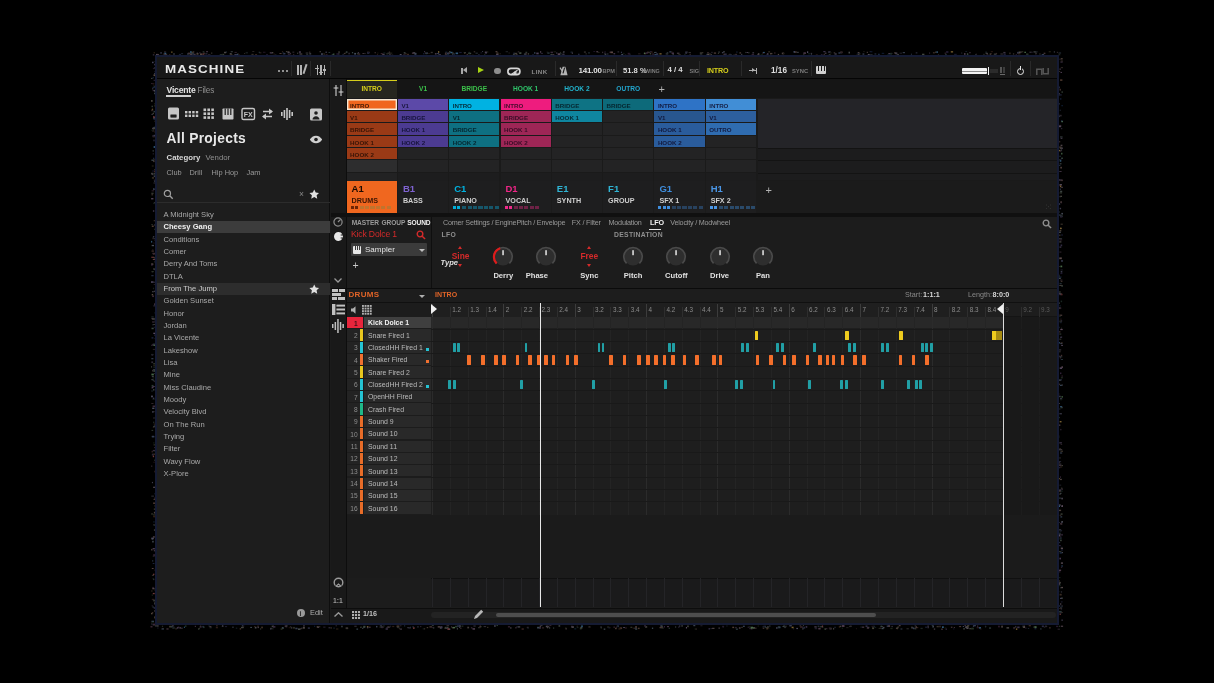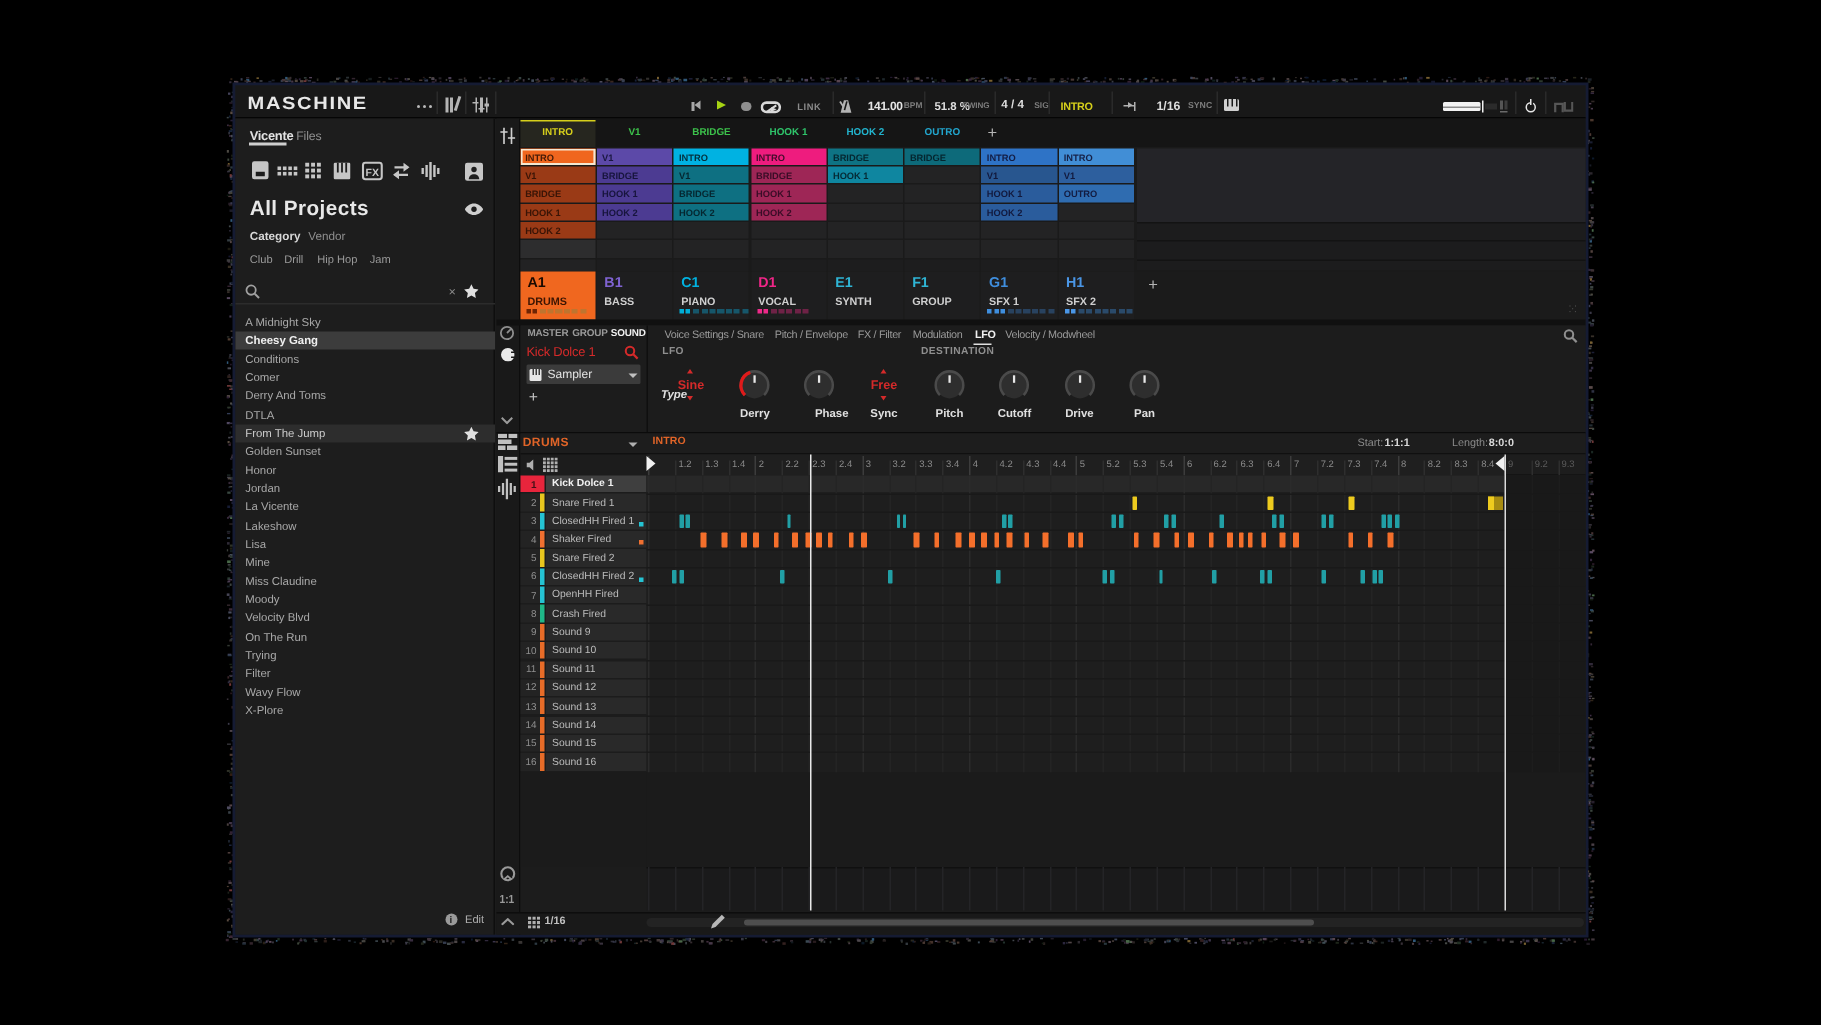--- a/index.html
+++ b/index.html
@@ -1877,21 +1877,21 @@
     </svg>
   </div>
 <div style="left:350.5px;top:243.3px;width:76.5px;height:13px;background:#3b3b3b;border-radius:1px;"></div>
 <div style="left:353.2px;top:245.8px;width:8.2px;height:8px;background:#e8e8e8;border-radius:1px;"></div>
 <div style="left:355px;top:245.8px;width:1.1px;height:4.6px;background:#3b3b3b;"></div>
 <div style="left:357.2px;top:245.8px;width:1.1px;height:4.6px;background:#3b3b3b;"></div>
 <div style="left:359.4px;top:245.8px;width:1.1px;height:4.6px;background:#3b3b3b;"></div>
 <div class="t" style="left:365px;top:245.2px;font-size:8px;color:#e4e4e4;">Sampler</div>
 <div style="left:418.5px;top:248.6px;width:0;height:0;border-left:3px solid transparent;border-right:3px solid transparent;border-top:3.6px solid #c0c0c0;"></div>
 <div class="t" style="left:352.5px;top:258.8px;font-size:10.5px;color:#c8c8c8;">+</div>
-<div class="t" style="left:443px;top:219px;font-size:7.2px;color:#9a9a9a;letter-spacing:-0.2px;">Voice Settings / Snare</div>
+<div class="t" style="left:443px;top:219px;font-size:7.2px;color:#9a9a9a;letter-spacing:-0.2px;">Comer Settings / Engine</div>
 <div class="t" style="left:516.5px;top:219px;font-size:7.2px;color:#9a9a9a;letter-spacing:-0.2px;">Pitch / Envelope</div>
 <div class="t" style="left:571.8px;top:219px;font-size:7.2px;color:#9a9a9a;letter-spacing:-0.2px;">FX / Filter</div>
 <div class="t" style="left:608.5px;top:219px;font-size:7.2px;color:#9a9a9a;letter-spacing:-0.2px;">Modulation</div>
 <div class="t" style="left:650px;top:219px;font-size:7.2px;color:#f0f0f0;font-weight:700;letter-spacing:-0.2px;">LFO</div>
 <div class="t" style="left:670.2px;top:219px;font-size:7.2px;color:#9a9a9a;letter-spacing:-0.2px;">Velocity / Modwheel</div>
 <div style="left:649.4px;top:228.8px;width:12px;height:1.5px;background:#e0e0e0;"></div>
 <div class="t" style="left:441.5px;top:231.3px;font-size:6.8px;color:#8f8f8f;font-weight:700;letter-spacing:0.3px;">LFO</div>
 <div class="t" style="left:614px;top:231.3px;font-size:6.8px;color:#8f8f8f;font-weight:700;letter-spacing:0.3px;">DESTINATION</div>
 <div style="position:absolute;left:1042px;top:218.5px;">
     <svg width="10" height="10" viewBox="0 0 11 11">
@@ -1931,21 +1931,21 @@
     <path d="M6.6 19.4 A9.2 9.2 0 1 1 19.4 19.4" fill="none" stroke="#4a4a4a" stroke-width="1.7"></path>
     <rect x="12.3" y="6.2" width="1.5" height="5" fill="#e8e8e8"></rect>
   </svg>
 <svg width="26" height="26" viewBox="0 0 26 26" style="position:absolute;left:750px;top:244.2px">
     <circle cx="13" cy="13" r="8.6" fill="#2e2e2e"></circle>
     <path d="M6.6 19.4 A9.2 9.2 0 1 1 19.4 19.4" fill="none" stroke="#4a4a4a" stroke-width="1.7"></path>
     <rect x="12.3" y="6.2" width="1.5" height="5" fill="#e8e8e8"></rect>
   </svg>
 <div class="t" style="left:440.6px;top:259px;font-size:7.6px;color:#e0e0e0;font-weight:700;width:40px;text-align:left;font-style:italic;">Type</div>
 <div class="t" style="left:483.3px;top:271.8px;font-size:7.6px;color:#e0e0e0;font-weight:700;width:40px;text-align:center;">Derry</div>
-<div class="t" style="left:525.7px;top:271.8px;font-size:7.6px;color:#e0e0e0;font-weight:700;width:40px;text-align:right;">Phase</div>
+<div class="t" style="left:525.7px;top:271.8px;font-size:7.6px;color:#e0e0e0;font-weight:700;width:40px;text-align:left;">Phase</div>
 <div class="t" style="left:569.3px;top:271.8px;font-size:7.6px;color:#e0e0e0;font-weight:700;width:40px;text-align:center;">Sync</div>
 <div class="t" style="left:613px;top:271.8px;font-size:7.6px;color:#e0e0e0;font-weight:700;width:40px;text-align:center;">Pitch</div>
 <div class="t" style="left:656.3px;top:271.8px;font-size:7.6px;color:#e0e0e0;font-weight:700;width:40px;text-align:center;">Cutoff</div>
 <div class="t" style="left:699.6px;top:271.8px;font-size:7.6px;color:#e0e0e0;font-weight:700;width:40px;text-align:center;">Drive</div>
 <div class="t" style="left:743px;top:271.8px;font-size:7.6px;color:#e0e0e0;font-weight:700;width:40px;text-align:center;">Pan</div>
 <div style="left:346.6px;top:288.7px;width:710.4px;height:334.3px;background:#1c1c1c;"></div>
 <div style="left:346.6px;top:288.7px;width:710.4px;height:14.3px;background:#1d1d1d;border-bottom:1px solid #101010;"></div>
 <div class="t" style="left:348.5px;top:290.3px;font-size:8px;color:#e06428;font-weight:700;letter-spacing:0.3px;">DRUMS</div>
 <div style="left:419px;top:294.5px;width:0;height:0;border-left:3px solid transparent;border-right:3px solid transparent;border-top:3.6px solid #b0b0b0;"></div>
 <div class="t" style="left:435px;top:290.9px;font-size:7px;color:#e06428;font-weight:700;letter-spacing:0.1px;">INTRO</div>

